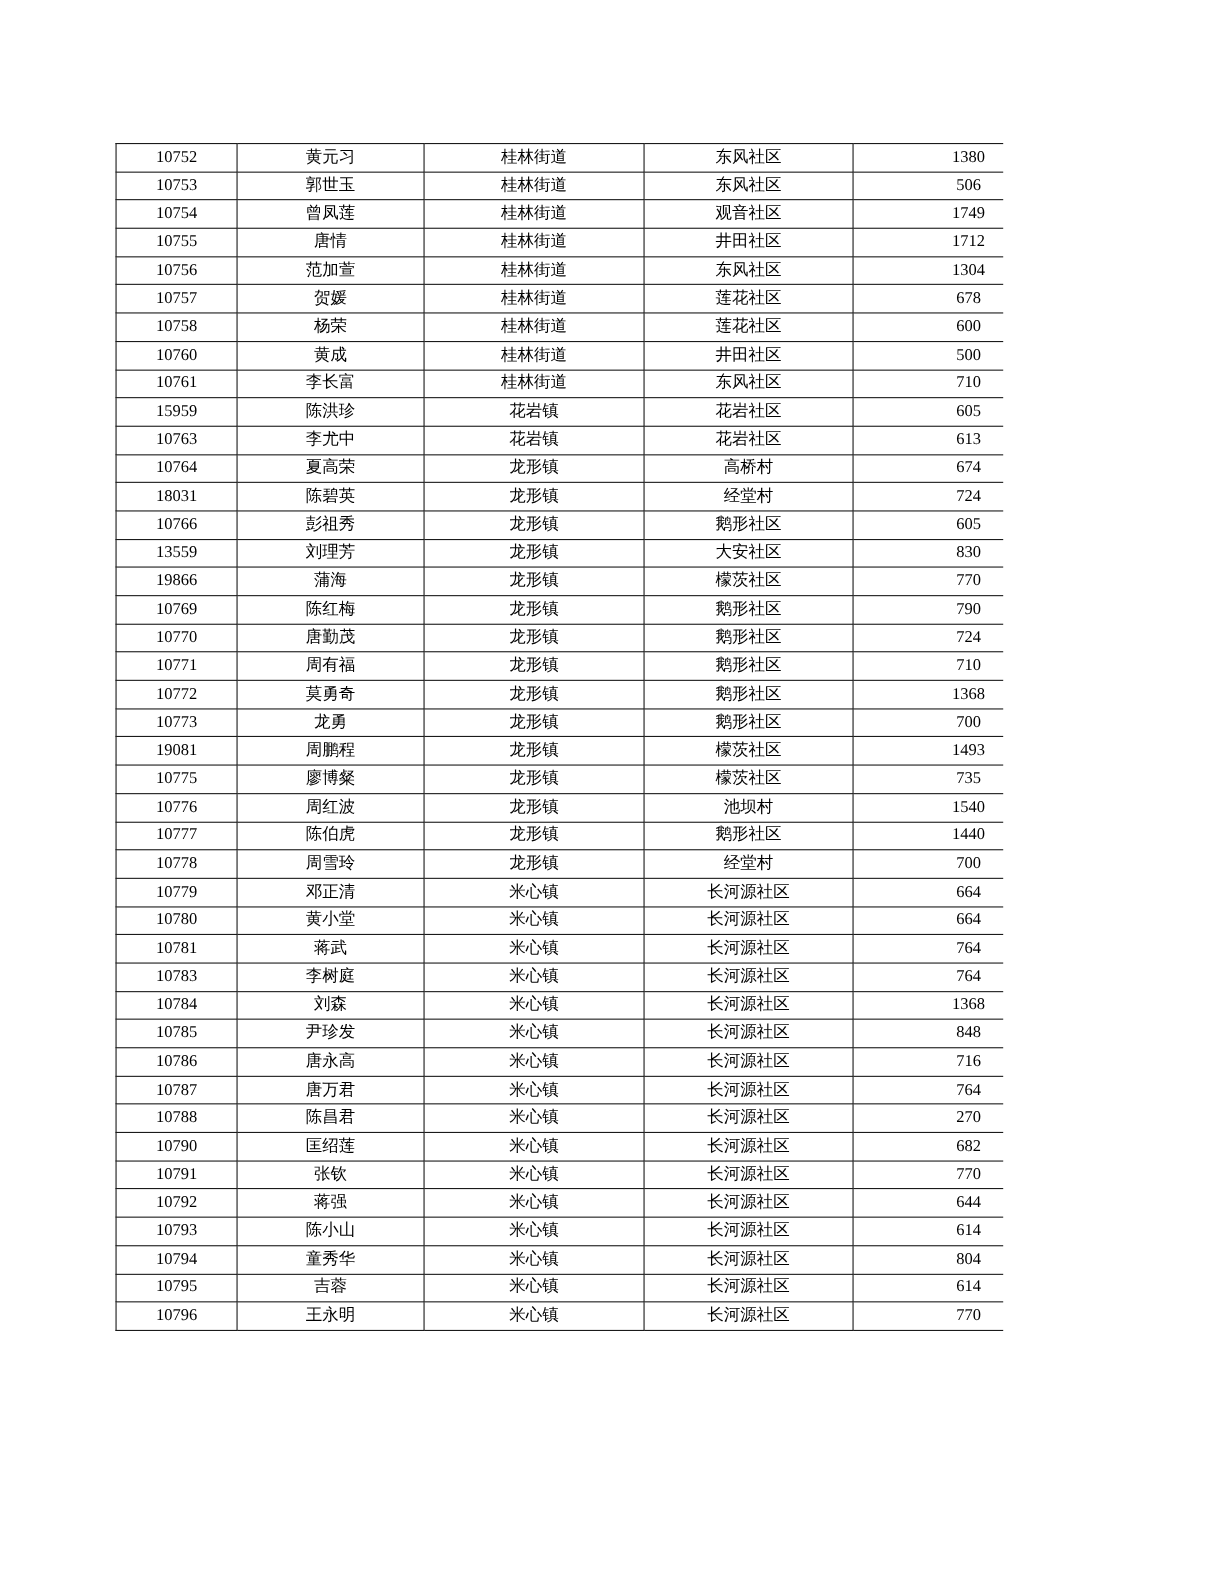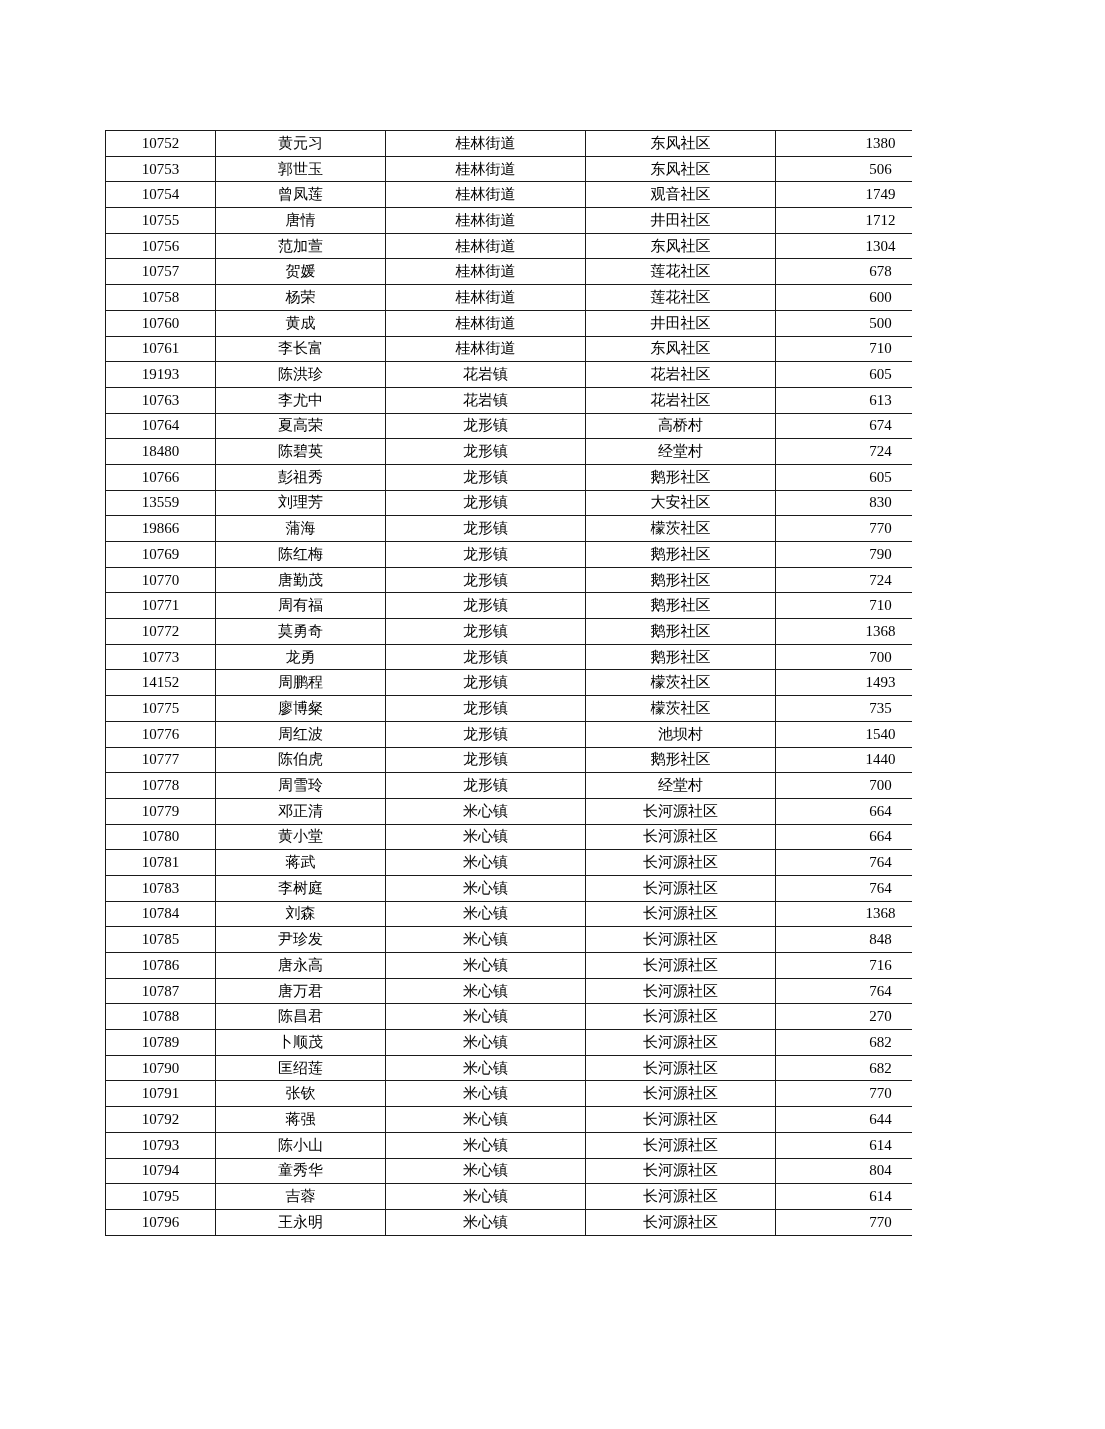--- a/index.html
+++ b/index.html
@@ -121,21 +121,21 @@
 
   <tr>
     <td>10761</td>
     <td>李长富</td>
     <td>桂林街道</td>
     <td>东风社区</td>
     <td>710</td>
   </tr>
 
   <tr>
-    <td>19193</td>
+    <td>15959</td>
     <td>陈洪珍</td>
     <td>花岩镇</td>
     <td>花岩社区</td>
     <td>605</td>
   </tr>
 
   <tr>
     <td>10763</td>
     <td>李尤中</td>
     <td>花岩镇</td>
@@ -145,21 +145,21 @@
 
   <tr>
     <td>10764</td>
     <td>夏高荣</td>
     <td>龙形镇</td>
     <td>高桥村</td>
     <td>674</td>
   </tr>
 
   <tr>
-    <td>18480</td>
+    <td>18031</td>
     <td>陈碧英</td>
     <td>龙形镇</td>
     <td>经堂村</td>
     <td>724</td>
   </tr>
 
   <tr>
     <td>10766</td>
     <td>彭祖秀</td>
     <td>龙形镇</td>
@@ -217,21 +217,21 @@
 
   <tr>
     <td>10773</td>
     <td>龙勇</td>
     <td>龙形镇</td>
     <td>鹅形社区</td>
     <td>700</td>
   </tr>
 
   <tr>
-    <td>14152</td>
+    <td>19081</td>
     <td>周鹏程</td>
     <td>龙形镇</td>
     <td>檬茨社区</td>
     <td>1493</td>
   </tr>
 
   <tr>
     <td>10775</td>
     <td>廖博粲</td>
     <td>龙形镇</td>
@@ -329,27 +329,20 @@
   </tr>
 
   <tr>
     <td>10788</td>
     <td>陈昌君</td>
     <td>米心镇</td>
     <td>长河源社区</td>
     <td>270</td>
   </tr>
 
-  <tr>
-    <td>10789</td>
-    <td>卜顺茂</td>
-    <td>米心镇</td>
-    <td>长河源社区</td>
-    <td>682</td>
-  </tr>
 
   <tr>
     <td>10790</td>
     <td>匡绍莲</td>
     <td>米心镇</td>
     <td>长河源社区</td>
     <td>682</td>
   </tr>
 
   <tr>

